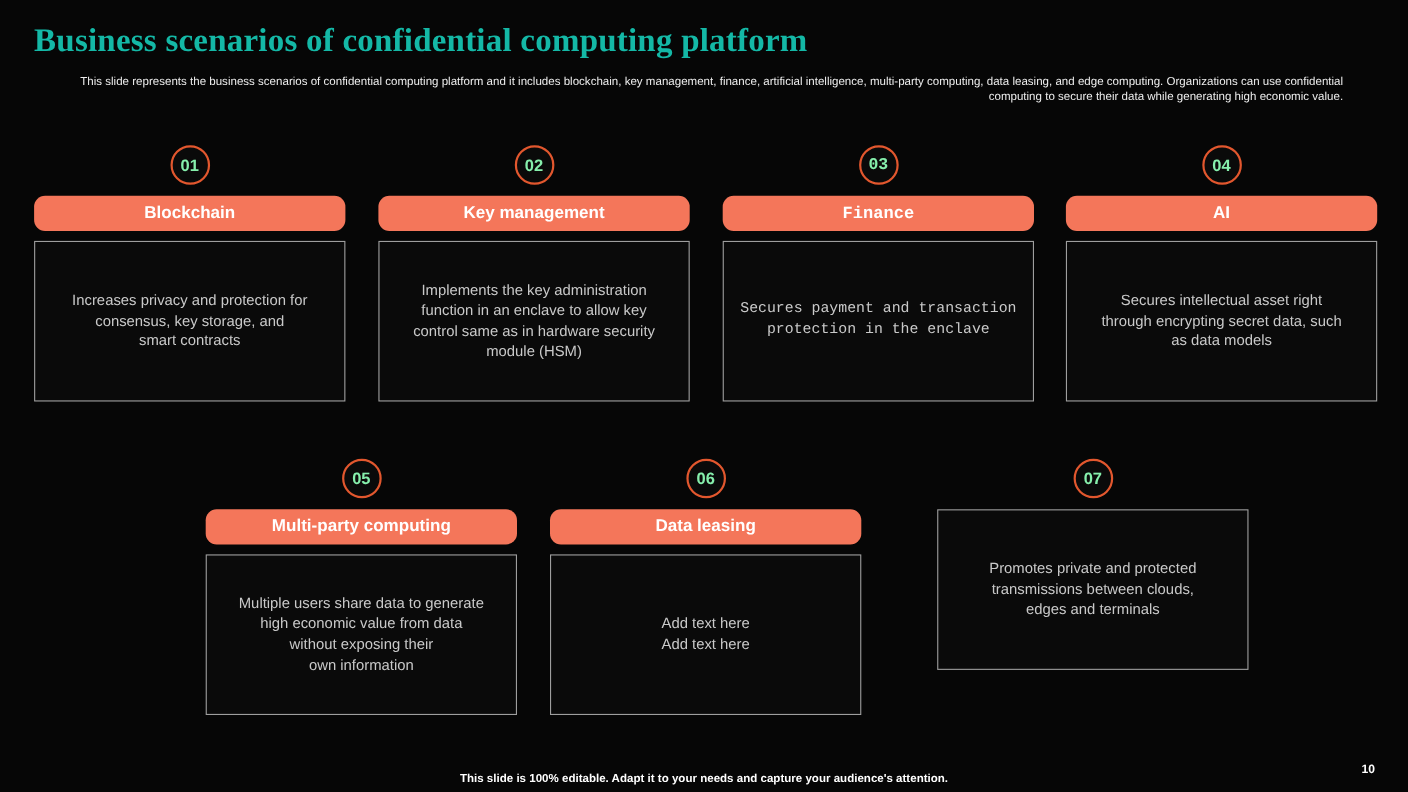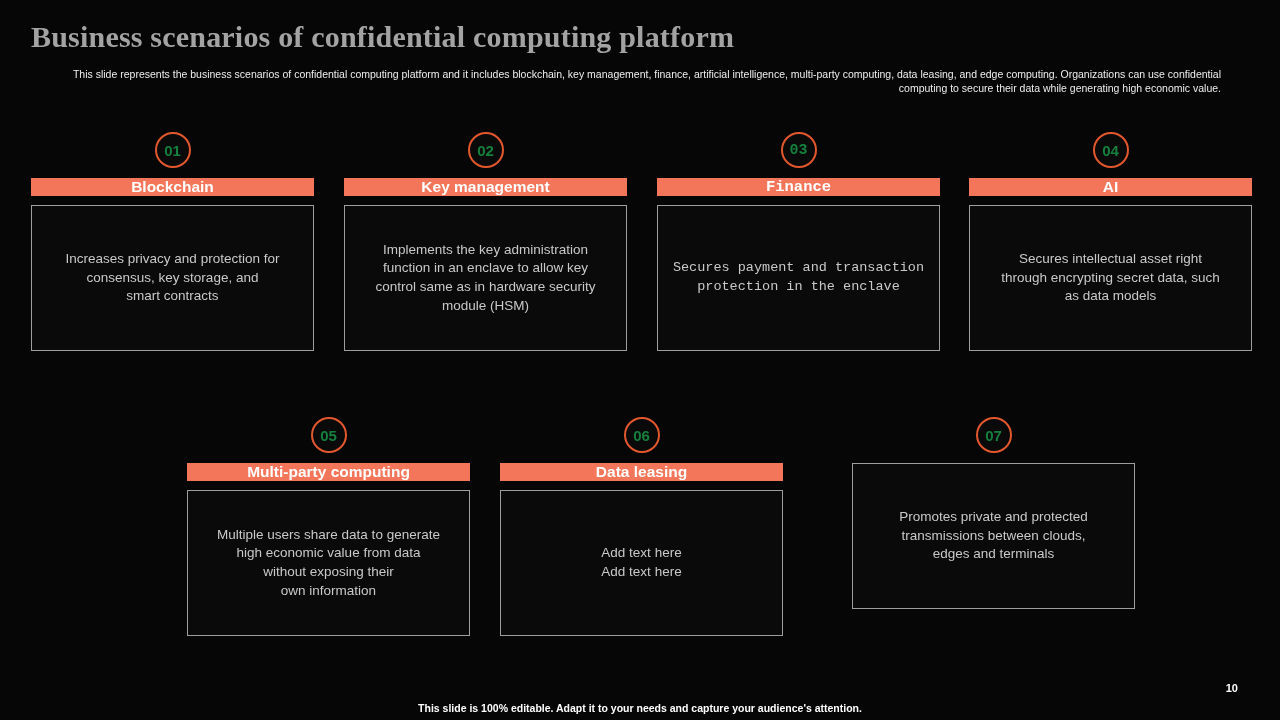--- a/index.html
+++ b/index.html
@@ -6,64 +6,65 @@
   .slide{
     position:relative;
     width:1280px;height:720px;
     background:#060606;
     overflow:hidden;
     font-family:"Liberation Sans", sans-serif;
   }
   .slide-title{
     position:absolute;left:31px;top:20px;margin:0;
     font-family:"Liberation Serif", serif;
-    font-weight:700;font-size:30px;color:#a3a3a3;letter-spacing:.2px;
+    font-weight:700;font-size:30px;color:#14b8a6;letter-spacing:.2px;
   }
   .slide-subtitle{
     position:absolute;left:31px;top:68px;margin:0;width:1190px;
     font-size:10.5px;line-height:1.32;color:#ededed;
     white-space:pre-line;
     text-align:right;
   }
   .card{
     position:absolute;width:283px;
     display:flex;flex-direction:column;align-items:center;
   }
   .badge{
     width:36px;height:36px;border-radius:50%;
     border:2px solid var(--ring,#e2572e);
     background:#0a0a0a;
     display:flex;align-items:center;justify-content:center;
     margin-bottom:10px;box-sizing:border-box;
   }
-  .badge span{color:#15803d;font-weight:bold;font-size:15px;}
+  .badge span{color:#86efac;font-weight:bold;font-size:15px;}
   .bar{
-    width:100%;height:18px;
+    width:100%;height:32px;
     background:var(--accent,#f4765a);
     color:#ffffff;font-weight:bold;font-size:15.5px;
     display:flex;align-items:center;justify-content:center;
     margin-bottom:9px;
+    border-radius:10px;
   }
   .box{
     width:100%;height:146px;
     border:1px solid #9e9e9e;
     display:flex;align-items:center;justify-content:center;
     padding:8px 12px;box-sizing:border-box;
     background:#0a0a0a;
   }
   .box p{
     margin:0;color:#c9c9c9;font-size:13.5px;line-height:1.38;
     text-align:center;white-space:pre-line;
   }
   .footer-note{
     position:absolute;left:0;right:0;bottom:6px;margin:0;
     text-align:center;color:#ffffff;font-weight:bold;font-size:10.5px;
   }
   .page-number{
-    position:absolute;right:26px;bottom:10px;margin:16px;
+    position:absolute;right:26px;bottom:10px;margin:4px;
     color:#ffffff;font-weight:bold;font-size:11px;
   }
   
   .c0{left:31px;top:132px;}  .c1{left:344px;top:132px;}
   .c2{left:657px;top:132px;font-family:Liberation Mono, monospace;} .c3{left:969px;top:132px;}
   .c4{left:187px;top:417px;} .c5{left:500px;top:417px;}
   .c6{left:812px;top:417px;padding-left:40px;}
 </style>
 </head>
 <body>

